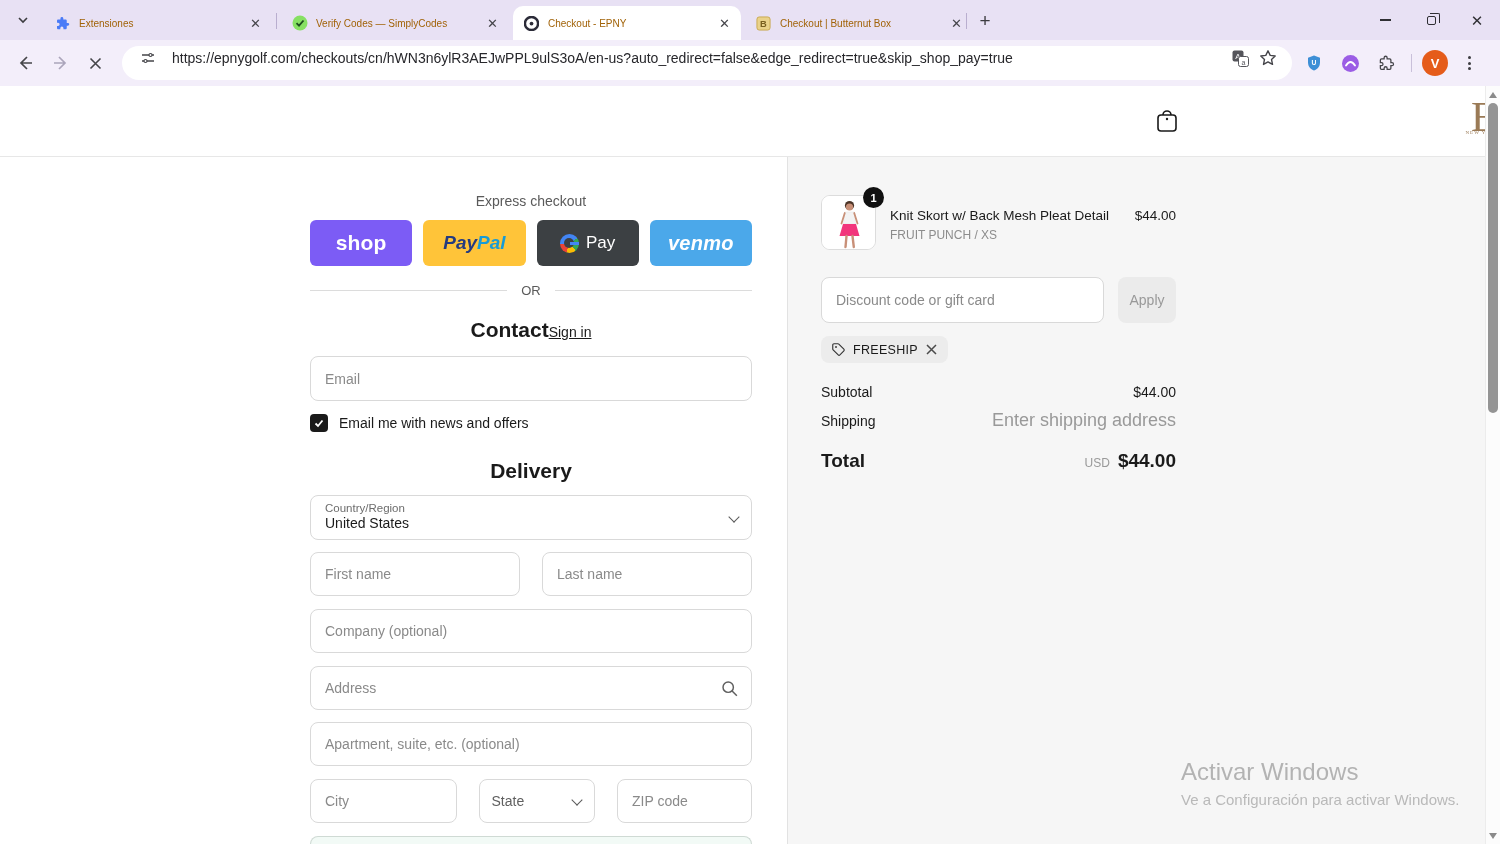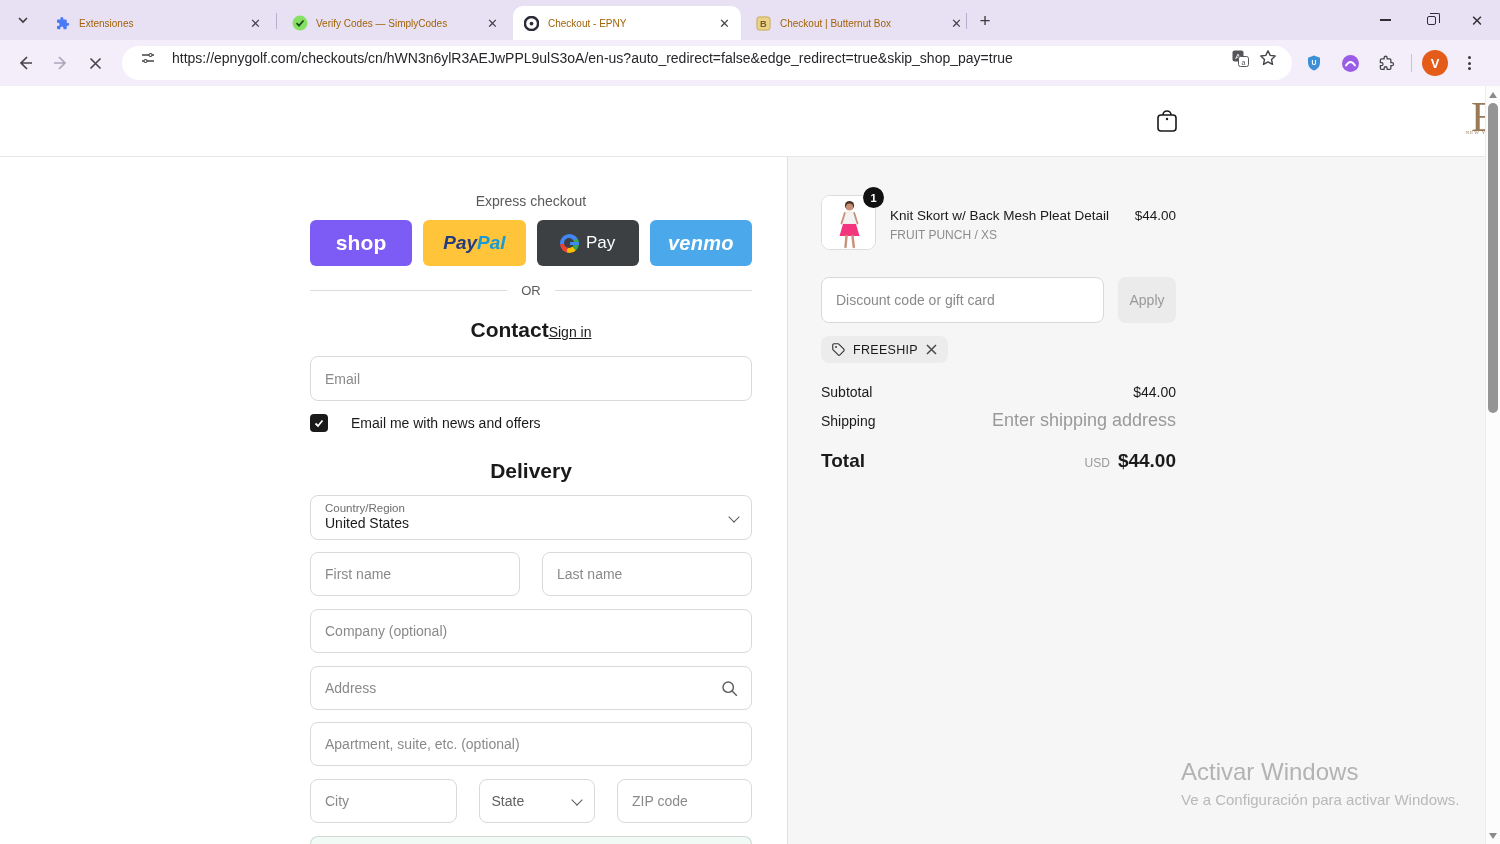--- a/index.html
+++ b/index.html
@@ -65,21 +65,21 @@
   .sectionrow { margin-top:20px; display:flex; align-items:baseline; justify-content:center; }
   h2 { font-size:21px; font-weight:700; color:#1A1A1A; }
   .signin { font-size:14px; color:#1A1A1A; text-decoration:underline; cursor:pointer; }
 
   .field { position:relative; border:1px solid #D9D9D9; border-radius:8px; background:#fff; }
   .field input { width:100%; height:100%; border:none; background:transparent; outline:none; font-size:14px; color:#1A1A1A; padding:0 14px; font-family:inherit; border-radius:8px; }
   .field input::placeholder { color:#8A8A8A; }
   .f-email { margin-top:14px; height:45px; }
   .checkrow { margin-top:13px; display:flex; align-items:center; gap:11px; cursor:pointer; }
   .checkbox { width:18px; height:18px; background:#1A1A1A; border-radius:4px; display:flex; align-items:center; justify-content:center; }
-  .checklabel { font-size:14px; color:#1A1A1A;margin-left:12px; }
+  .checklabel { font-size:14px; color:#1A1A1A; }
 
   .countryselect { margin-top:12px; height:45px; border:1px solid #D9D9D9; border-radius:8px; background:#fff; position:relative; padding:6px 14px 0; cursor:pointer; }
   .selectlabel { font-size:11.5px; color:#6D6D6D; display:block; }
   .selectvalue { font-size:14px; color:#1A1A1A; display:block; margin-top:1px; }
   .chev { position:absolute; right:12px; top:50%; width:10px; height:10px; margin-top:-7px; }
   .chev::before { content:""; position:absolute; left:1px; top:2px; width:7px; height:7px; border-right:1.6px solid #5a5a5a; border-bottom:1.6px solid #5a5a5a; transform:rotate(45deg); }
 
   .namerow { margin-top:12px; display:flex; gap:22px; }
   .namerow .field { flex:1; height:44px; }
   .f-full { margin-top:13px; height:44px; }

